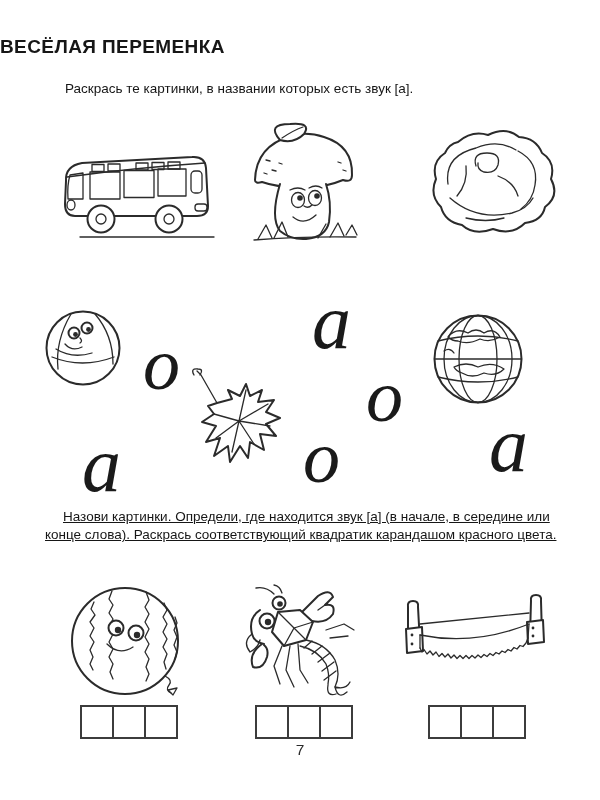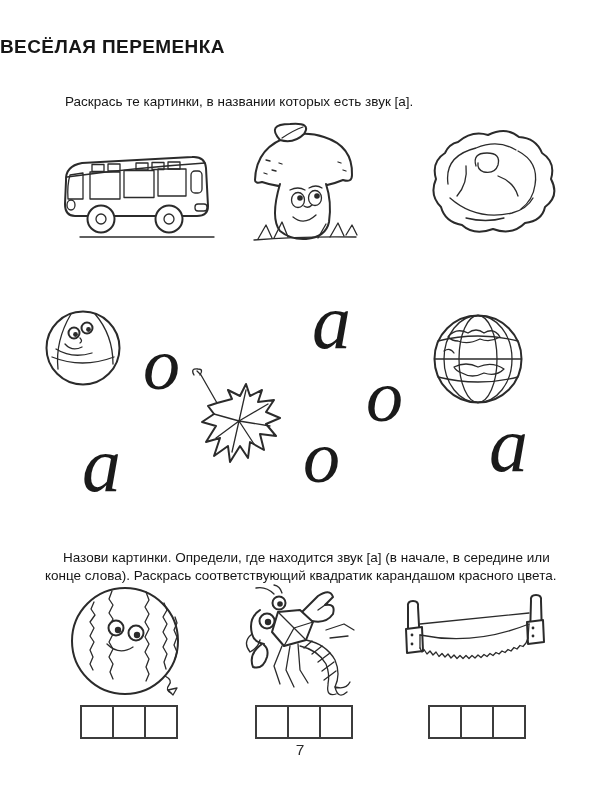--- a/index.html
+++ b/index.html
@@ -1,22 +1,22 @@
 <!DOCTYPE html>
 <html><head>
 <meta charset="utf-8">
 <style>
   html,body{margin:0;padding:0;}
   body{width:600px;height:800px;background:#fff;font-family:"Liberation Sans",sans-serif;color:#1c1c1c;position:relative;overflow:hidden;}
   .sheet{position:absolute;left:0;top:0;width:600px;height:800px;background:#fff;}
   .title{position:absolute;left:0;top:36px;width:600px;text-align:left;font-size:19px;font-weight:bold;letter-spacing:.4px;color:#161616;}
-  .instr{position:absolute;font-size:13.5px;line-height:1.34;color:#161616;text-indent:18px;margin-top:13px;}
+  .instr{position:absolute;font-size:13.5px;line-height:1.34;color:#161616;text-indent:18px;}
   .instr1{left:47px;top:80px;width:510px;}
   .instr2{left:47px;top:268px;width:510px;}
-  .instr3{left:45px;top:536px;width:517px;}
+  .instr3{left:45px;top:508px;width:517px;text-decoration:underline;}
   .pic{position:absolute;}
   .pic svg{display:block;width:100%;height:100%;}
   .ln{fill:none;stroke:#2b2b2b;stroke-width:2;stroke-linecap:round;stroke-linejoin:round;}
   .lnw{fill:#ffffff;stroke:#2b2b2b;stroke-width:2;stroke-linecap:round;stroke-linejoin:round;}
   .th{fill:none;stroke:#2b2b2b;stroke-width:1.3;stroke-linecap:round;stroke-linejoin:round;}
   .fl{fill:#2b2b2b;stroke:none;}
   .letter{position:absolute;font-family:"Liberation Serif",serif;font-style:italic;font-weight:normal;line-height:1;color:#1a1a1a;}
   .letter-a{font-size:78px;}
   .letter-o{font-size:74px;}
   .sq-group{position:absolute;top:705px;display:flex;}

